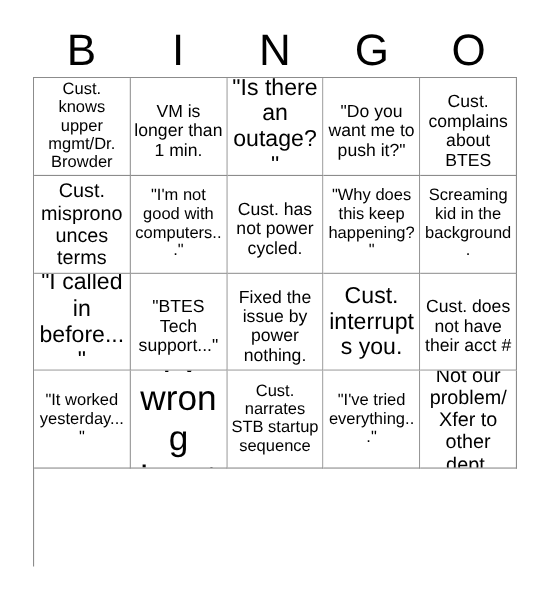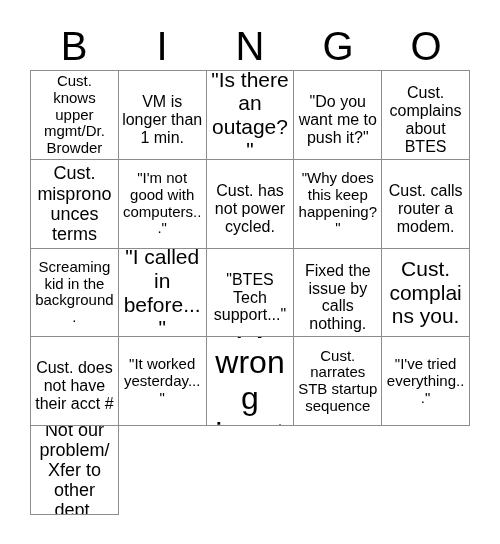--- a/index.html
+++ b/index.html
@@ -113,36 +113,33 @@
       <div class="cell">
         <span class="cell-text fs-m">"I'm not good with computers..."</span>
       </div>
       <div class="cell">
         <span class="cell-text fs-l">Cust. has not power cycled.</span>
       </div>
       <div class="cell">
         <span class="cell-text fs-m">"Why does this keep happening?"</span>
       </div>
       <div class="cell">
-        <span class="cell-text fs-l">Cust. calls router a modem.</span>
-      </div>
-      <div class="cell">
         <span class="cell-text fs-m">Screaming kid in the background.</span>
       </div>
       <div class="cell">
         <span class="cell-text fs-xl">"I called in before..."</span>
       </div>
       <div class="cell">
         <span class="cell-text fs-l">"BTES Tech support..."</span>
       </div>
       <div class="cell">
-        <span class="cell-text fs-l">Fixed the issue by calls nothing.</span>
+        <span class="cell-text fs-l">Fixed the issue by power nothing.</span>
       </div>
       <div class="cell">
-        <span class="cell-text fs-xl">Cust. complains you.</span>
+        <span class="cell-text fs-xl">Cust. interrupts you.</span>
       </div>
       <div class="cell">
         <span class="cell-text fs-l">Cust. does not have their acct #</span>
       </div>
       <div class="cell">
         <span class="cell-text fs-m">"It worked yesterday..."</span>
       </div>
       <div class="cell">
         <span class="cell-text fs-xxl">TV wrong input</span>
       </div>

